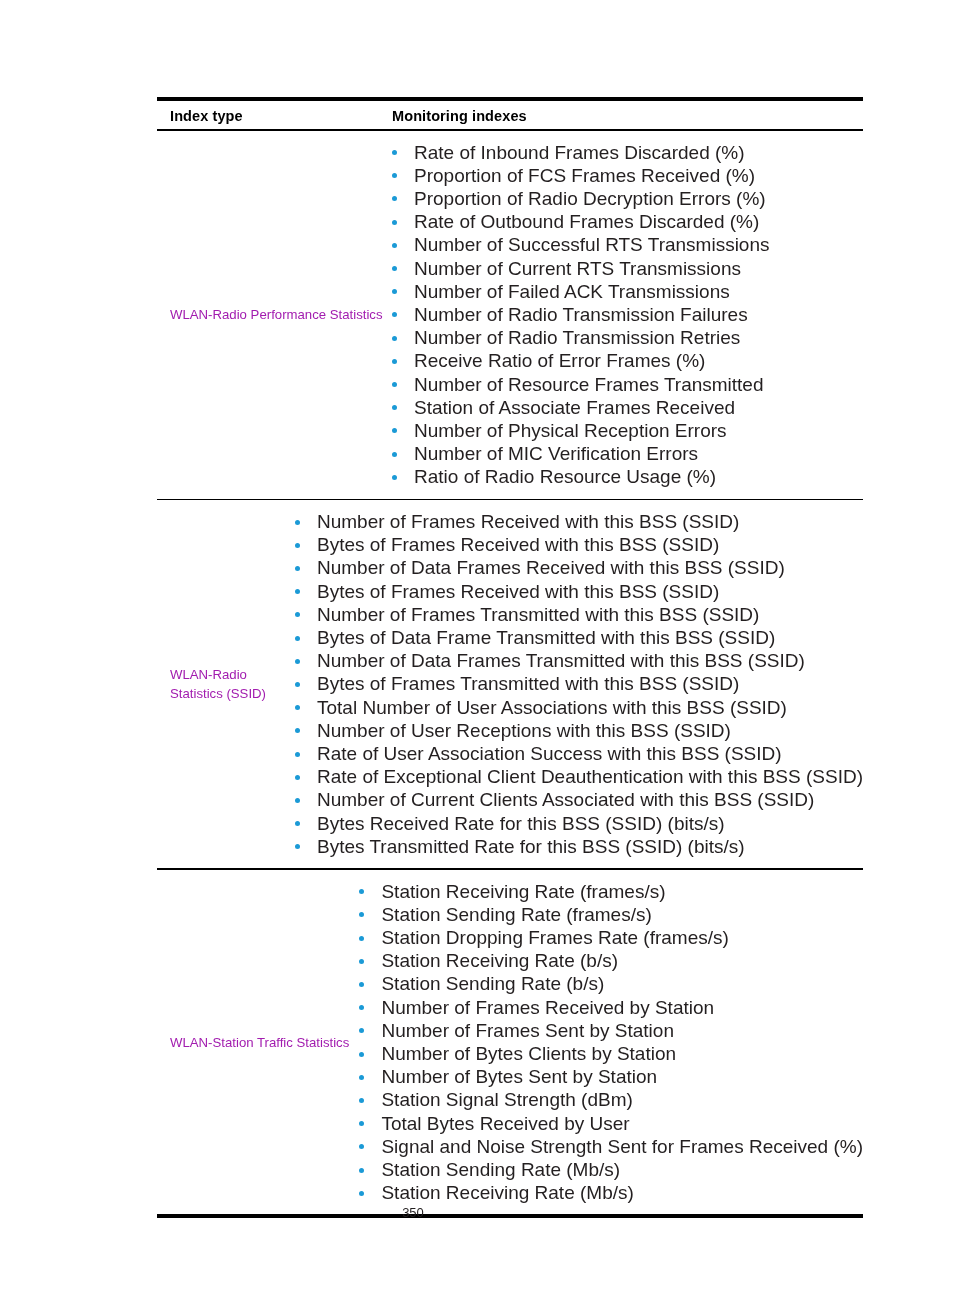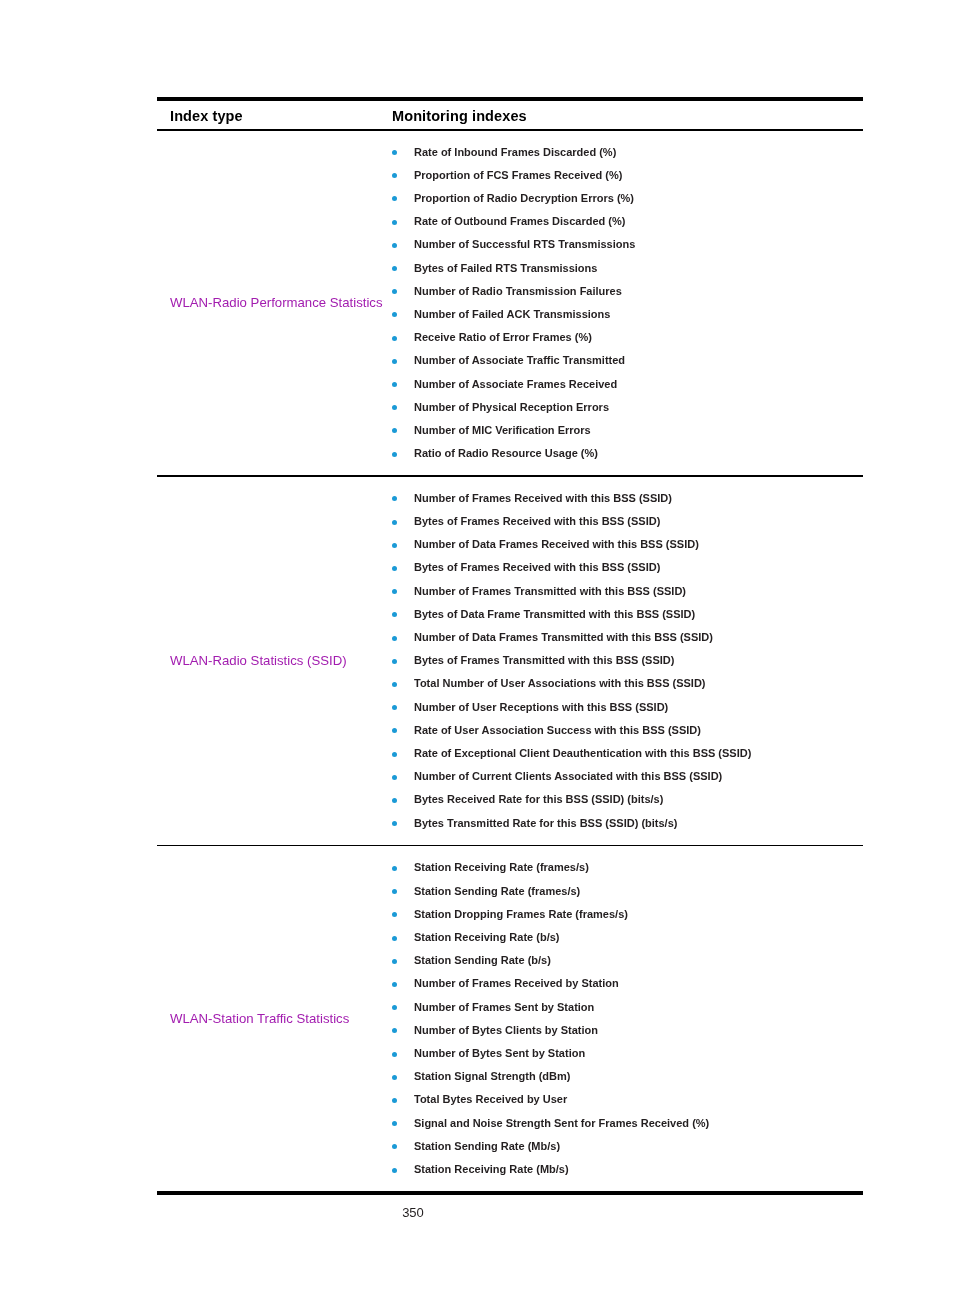--- a/index.html
+++ b/index.html
@@ -86,26 +86,25 @@
     box-sizing: border-box;
   }
 
   ul.idx-list {
     list-style: none;
     margin: 0;
     padding: 0;
   }
   ul.idx-list li {
     position: relative;
-    font-size: 11px;
+    font-size: 19px;
     line-height: 23.2px;
     color: #231f20;
     padding-left: 22px;
     white-space: nowrap;
-    font-weight: bold;
   }
   ul.idx-list li .bullet {
     position: absolute;
     left: 0px;
     top: 9.5px;
     width: 5px;
     height: 5px;
     border-radius: 50%;
     background: #1b9ad6;
     display: block;
@@ -140,26 +139,27 @@
 
     <div class="trow">
       <div class="td-index">WLAN-Radio Performance Statistics</div>
       <div class="td-list">
         <ul class="idx-list">
           <li><span class="bullet"></span><span>Rate of Inbound Frames Discarded (%)</span></li>
           <li><span class="bullet"></span><span>Proportion of FCS Frames Received (%)</span></li>
           <li><span class="bullet"></span><span>Proportion of Radio Decryption Errors (%)</span></li>
           <li><span class="bullet"></span><span>Rate of Outbound Frames Discarded (%)</span></li>
           <li><span class="bullet"></span><span>Number of Successful RTS Transmissions</span></li>
-          <li><span class="bullet"></span><span>Bytes of Failed RTS Transmissions</span></li>
+          <li><span class="bullet"></span><span>Number of Current RTS Transmissions</span></li>
+          <li><span class="bullet"></span><span>Number of Failed ACK Transmissions</span></li>
           <li><span class="bullet"></span><span>Number of Radio Transmission Failures</span></li>
-          <li><span class="bullet"></span><span>Number of Failed ACK Transmissions</span></li>
+          <li><span class="bullet"></span><span>Number of Radio Transmission Retries</span></li>
           <li><span class="bullet"></span><span>Receive Ratio of Error Frames (%)</span></li>
-          <li><span class="bullet"></span><span>Number of Associate Traffic Transmitted</span></li>
-          <li><span class="bullet"></span><span>Number of Associate Frames Received</span></li>
+          <li><span class="bullet"></span><span>Number of Resource Frames Transmitted</span></li>
+          <li><span class="bullet"></span><span>Station of Associate Frames Received</span></li>
           <li><span class="bullet"></span><span>Number of Physical Reception Errors</span></li>
           <li><span class="bullet"></span><span>Number of MIC Verification Errors</span></li>
           <li><span class="bullet"></span><span>Ratio of Radio Resource Usage (%)</span></li>
         </ul>
       </div>
     </div>
 
     <div class="rule-thin"></div>
 
     <div class="trow">

